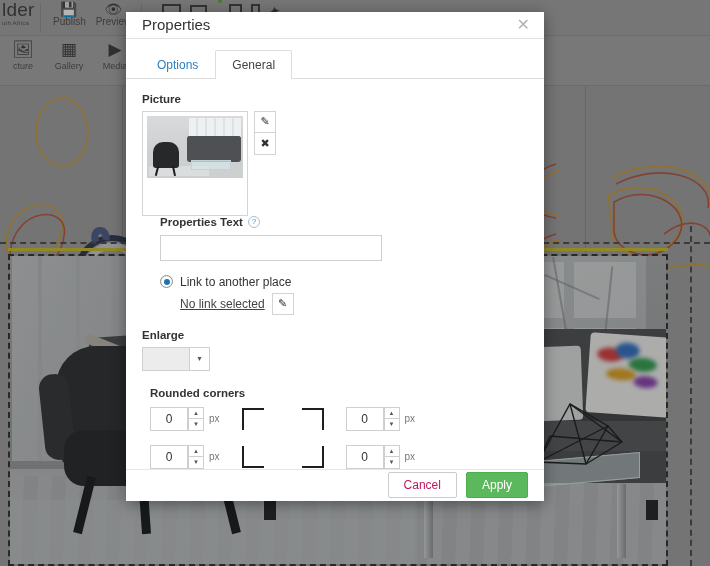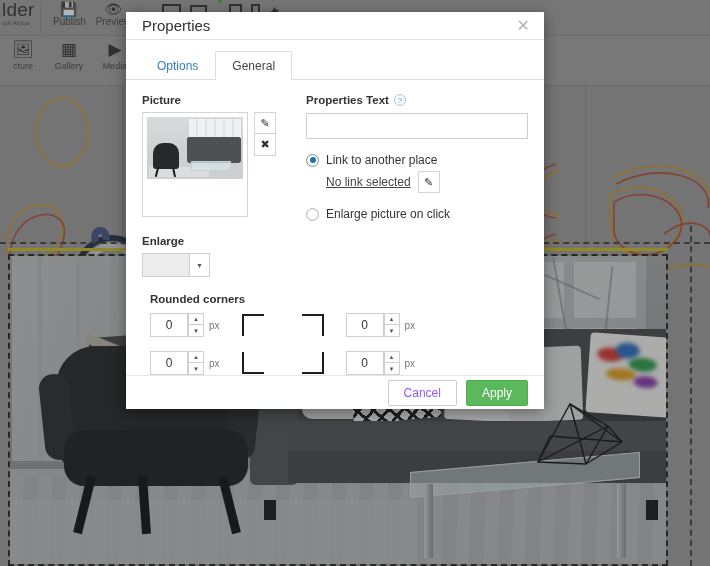--- a/index.html
+++ b/index.html
@@ -137,42 +137,42 @@
 
   .table-glass { position:absolute; right: 26px; bottom: 6px; width: 230px; height: 96px; }
   .tg-top { position:absolute; left:0; top: 0; width: 100%; height: 26px; background: rgba(210,225,228,.6); border: 1px solid #cfdde0; transform: skewY(-5deg); }
   .tg-leg { position:absolute; bottom:0; width: 9px; height: 74px; background: linear-gradient(90deg,#cfd3d4,#8e9294); }
   .wire { position:absolute; right: 26px; bottom: 96px; width: 110px; height: 72px; }
 
   .dim { position: absolute; inset: 0; background: rgba(30,30,30,.33); pointer-events: none; }
 
   
   .modal {
-    position: absolute; left: 126px; top: 12px; width: 418px; height: 397px;
+    position: absolute; left: 126px; top: 12px; width: 418px; height: 489px;
     background: #fff; box-shadow: 0 3px 14px rgba(0,0,0,.4);
     display: flex; flex-direction: column;
   }
   .modal-head {
     height: 42px; border-bottom: 1px solid #e2e2e2; display: flex; align-items: center;
     padding: 0 14px 0 16px;
   }
   .modal-title { font-size: 15px; color: #333; font-weight: 400; }
   .modal-close { margin-left: auto; font-size: 16px; color: #b4b4b4; line-height: 1; cursor: pointer; }
 
   .tabs { display: flex; padding: 10px 14px 0 14px; border-bottom: 1px solid #ddd; }
   .tab {
     font-size: 12px; padding: 7px 16px 7px 16px; border: 1px solid transparent;
     border-bottom: none; position: relative; top: 1px; color: #2f7ec2; cursor: pointer;
   }
   .tab.active { color: #444; background: #fff; border-color: #ddd; border-radius: 2px 2px 0 0; }
 
   .modal-body { flex: 1; padding: 14px 16px 0 16px; position: relative; }
 
   .lbl-head { font-size: 11.5px; font-weight: bold; color: #333; margin-bottom: 6px; }
-  .row2 { display: flex; }
+  .row2 { display: flex; flex-direction: column; }
   .col-left { width: 165px; }
   .col-right { margin-left: 18px; flex: 1; }
 
   .pic-wrap { display: flex; align-items: flex-start; }
   .pic-frame {
     width: 106px; height: 105px; border: 1px solid #d4d4d4; background: #fff;
     display: flex; align-items: flex-start; justify-content: center; padding: 4px;
   }
   .thumb { width: 96px; height: 62px; position: relative; overflow: hidden; background:#bfc2c4; }
   .t-wall { position:absolute; inset:0; background: linear-gradient(180deg,#d8dadb,#c6c9ca); }
@@ -242,21 +242,21 @@
   .cb-tl { border-left: 2px solid #1f1f1f; border-top: 2px solid #1f1f1f; }
   .cb-tr { border-right: 2px solid #1f1f1f; border-top: 2px solid #1f1f1f; }
   .cb-bl { border-left: 2px solid #1f1f1f; border-bottom: 2px solid #1f1f1f; }
   .cb-br { border-right: 2px solid #1f1f1f; border-bottom: 2px solid #1f1f1f; }
 
   .modal-foot {
     height: 50px; border-top: 1px solid #e6e6e6; display: flex; align-items: center;
     justify-content: flex-end; gap: 9px; padding-right: 16px;
   }
   .btn { height: 26px; padding: 0 15px; font-size: 12px; cursor: pointer; border-radius: 2px; display:flex;align-items:center; }
-  .btn-cancel { background: #fff; border: 1px solid #cccccc; color: #8b5cf6; }
+  .btn-cancel { background: #fff; border: 1px solid #cccccc; color: #be185d; }
   .btn-apply { background: #5cb85c; border: 1px solid #4cae4c; color: #fff; }
 </style>
 </head>
 <body>
 
 <div id="root">
 
   <div class="app">
 
     <div class="toolbar">
@@ -464,24 +464,20 @@
 
           <div class="radio-row">
             <span class="radio on"></span>
             <span class="radio-lbl">Link to another place</span>
           </div>
           <div class="link-row">
             <span class="link-txt">No link selected</span>
             <span class="tool-btn">✎</span>
           </div>
 
-          <div class="radio-row">
-            <span class="radio"></span>
-            <span class="radio-lbl">Enlarge picture on click</span>
-          </div>
         </div>
       </div>
 
       <div style="margin-top:14px">
         <div class="lbl-head">Enlarge</div>
         <div class="border-row">
           <div class="swatch"></div>
           <div class="swatch-caret">▾</div>
         </div>
       </div>

